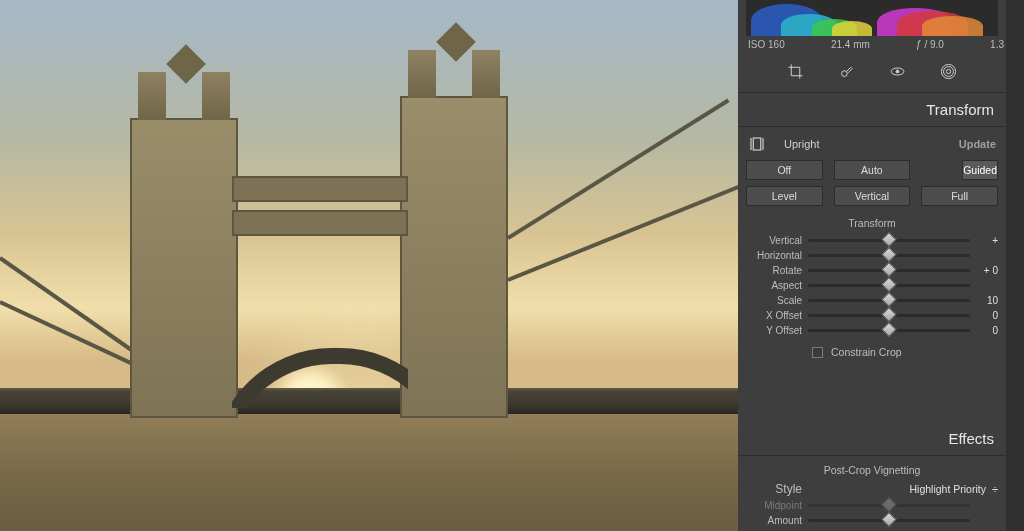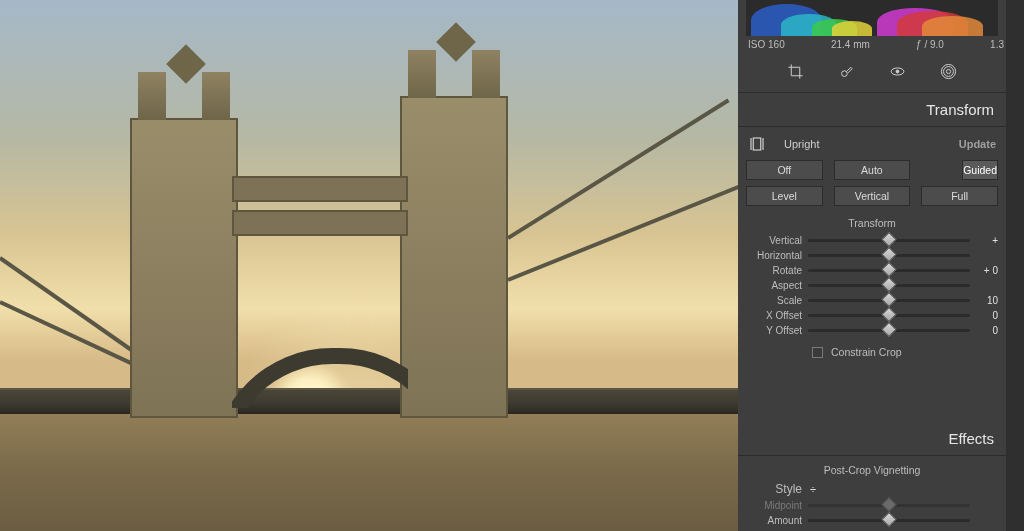--- a/index.html
+++ b/index.html
@@ -245,20 +245,21 @@
     <span>Constrain Crop</span>
   </div>
 
   <div class="gap"></div>
 
   <div class="section-header">Effects</div>
   <div class="sub-title">Post-Crop Vignetting</div>
 
   <div class="style-row">
     <span class="slabel">Style</span>
+    <span class="val">Highlight Priority</span>
     <span class="caret">÷</span>
   </div>
 
   <div id="effects-sliders">
         <div class="slider-row dim">
           <span class="slabel">Midpoint</span>
           <div class="track">
             <div class="shard" style="left:50%"></div>
           </div>
           <span class="sval"></span>

